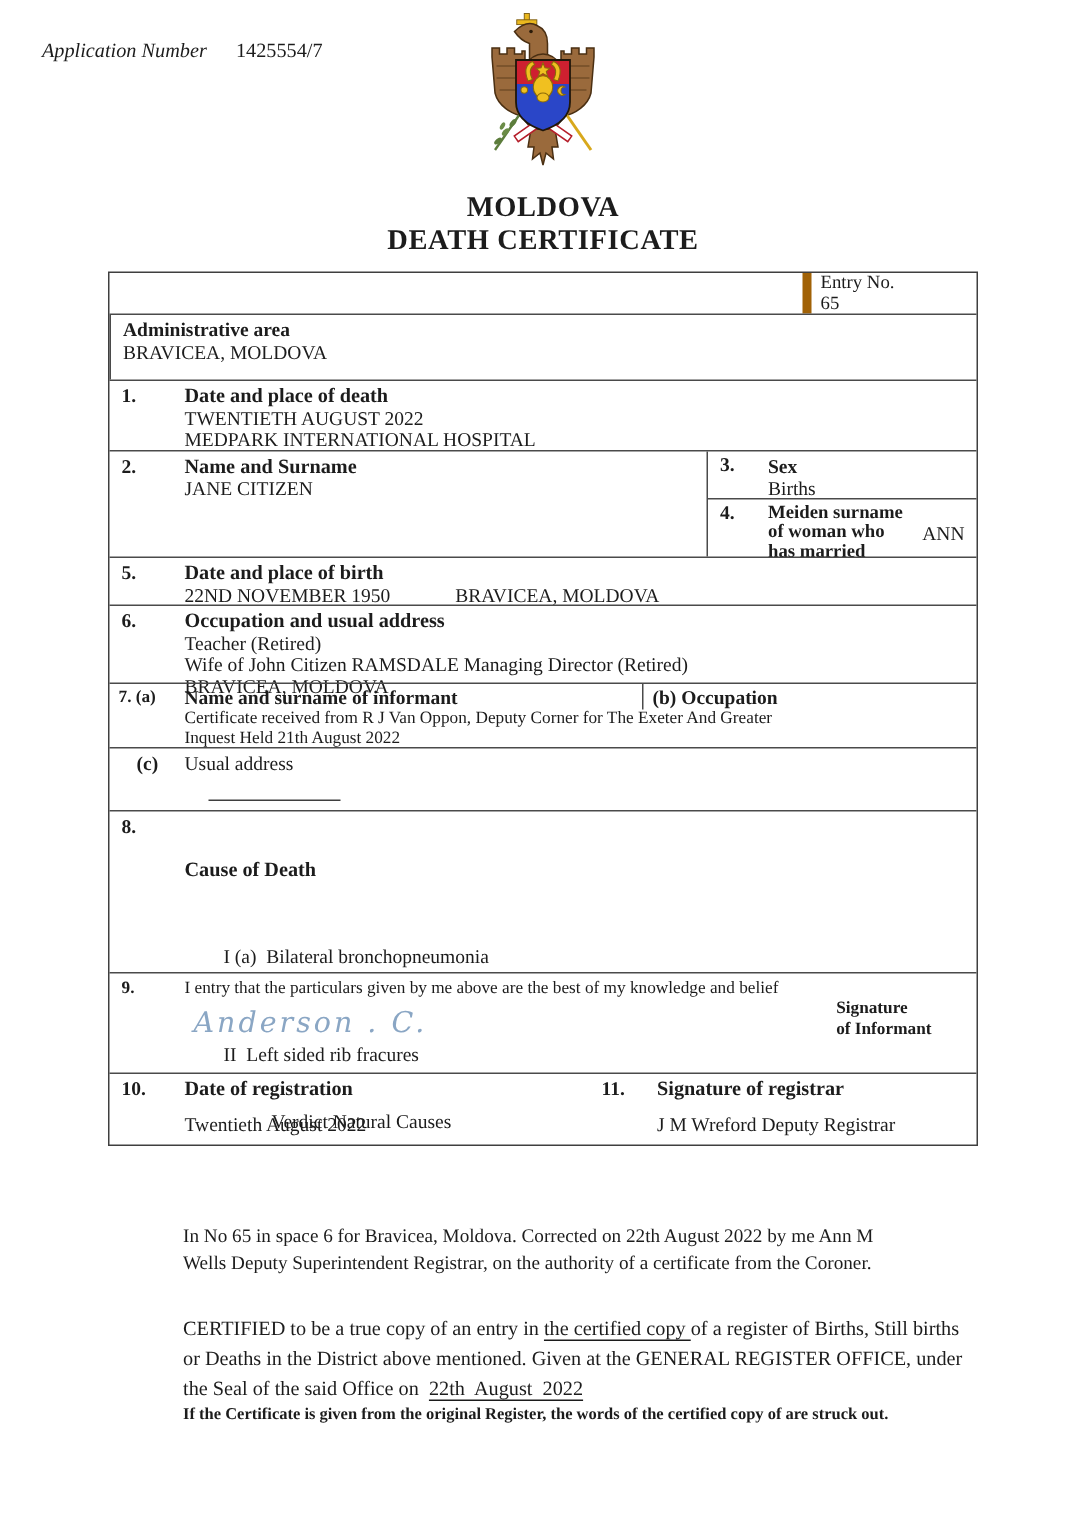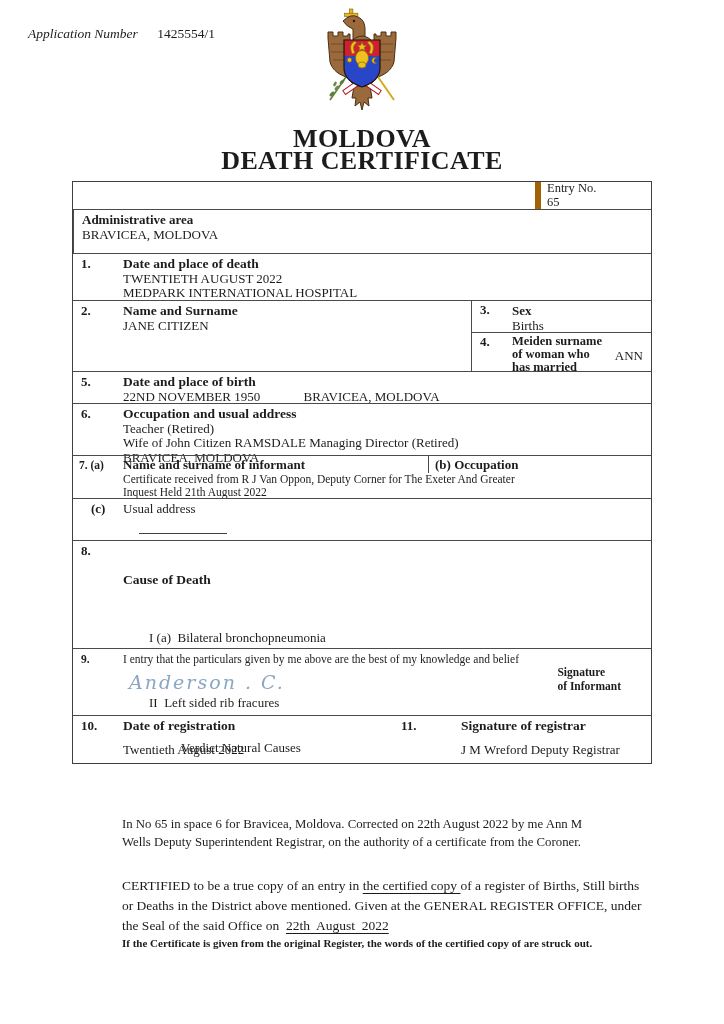--- a/index.html
+++ b/index.html
@@ -6,21 +6,21 @@
   .page{
     position:relative;width:724px;height:1024px;background:#ffffff;
     font-family:"Liberation Serif",serif;color:#1c1c1c;margin:0 auto;overflow:hidden;
   }
   
   .app-number{position:absolute;left:28px;top:26px;font-size:13.5px;}
   .app-number .lbl{font-weight:normal;font-style:italic;}
   .app-number .val{margin-left:16px;}
   .coat{position:absolute;left:318px;top:8px;width:88px;height:110px;}
   .title-block{position:absolute;left:0;top:128px;width:724px;text-align:center;
-    font-weight:bold;font-size:26px;line-height:22px;letter-spacing:.4px;}
+    font-weight:bold;font-size:19px;line-height:22px;letter-spacing:.4px;}
   
   .cert-table{position:absolute;left:72px;top:181px;width:580px;border:1.4px solid #3f3f3f;
     box-sizing:border-box;font-size:13px;line-height:14.5px;}
   .trow{border-top:1px solid #4a4a4a;box-sizing:border-box;position:relative;}
   .trow:first-child{border-top:none;}
   .flexr{display:flex;}
   .bold{font-weight:bold;}
   .num-col{width:50px;padding:3px 0 0 8px;box-sizing:border-box;font-weight:bold;flex:0 0 auto;}
   .content-col{flex:1;padding:3px 6px 0 0;}
   
@@ -60,41 +60,41 @@
   .cause-lines{white-space:pre-wrap;}
   .cause-1{margin:14px 0 0 26px;}
   .cause-2{margin:22px 0 0 26px;}
   .cause-3{margin:1px 0 0 58px;}
   .r9{height:67px;font-size:11.5px;line-height:14px;}
   .signature{margin:9px 0 0 6px;font-family:"DejaVu Serif",serif;font-style:italic;
     font-size:19px;letter-spacing:2px;}
   .sig-label{position:absolute;right:30px;top:16px;font-weight:bold;font-size:11.5px;line-height:14px;}
   .r1011{height:48px;display:flex;}
   .col10{width:320px;display:flex;box-sizing:border-box;}
-  .col11{flex:1;display:flex;gap:23px;}
+  .col11{flex:1;display:flex;}
   .col11 .num-col{width:45px;}
   .lblline{font-size:13.5px;}
   .valline{margin-top:9px;font-size:13px;}
   
   .note1{position:absolute;left:122px;top:816px;font-size:12.8px;line-height:17.5px;}
   .certified{position:absolute;left:122px;top:876px;font-size:13.5px;line-height:20px;}
   .certified .u{text-decoration:underline;text-underline-offset:3px;}
   .certified-line3{white-space:pre-wrap;}
   .orig-note{font-size:11px;font-weight:600;line-height:15px;}
   .caution{position:absolute;left:92px;top:951px;width:540px;text-align:center;
     font-size:11.3px;line-height:16px;}
 </style>
 </head>
 <body>
 
 <div class="page">
 
   <div class="app-number">
     <span class="lbl">Application Number</span>
-    <span class="val">1425554/1</span>
+    <span class="val">1425554/7</span>
   </div>
 
   <div class="coat">
     <svg viewBox="0 0 88 110" width="88" height="110" xmlns="http://www.w3.org/2000/svg">
 
       <g stroke="#7a5a10" stroke-width="0.6" fill="#eab81e">
         <rect x="31.5" y="1" width="3.4" height="15"></rect>
         <rect x="26.5" y="5.2" width="13.4" height="3.2"></rect>
       </g>
 

